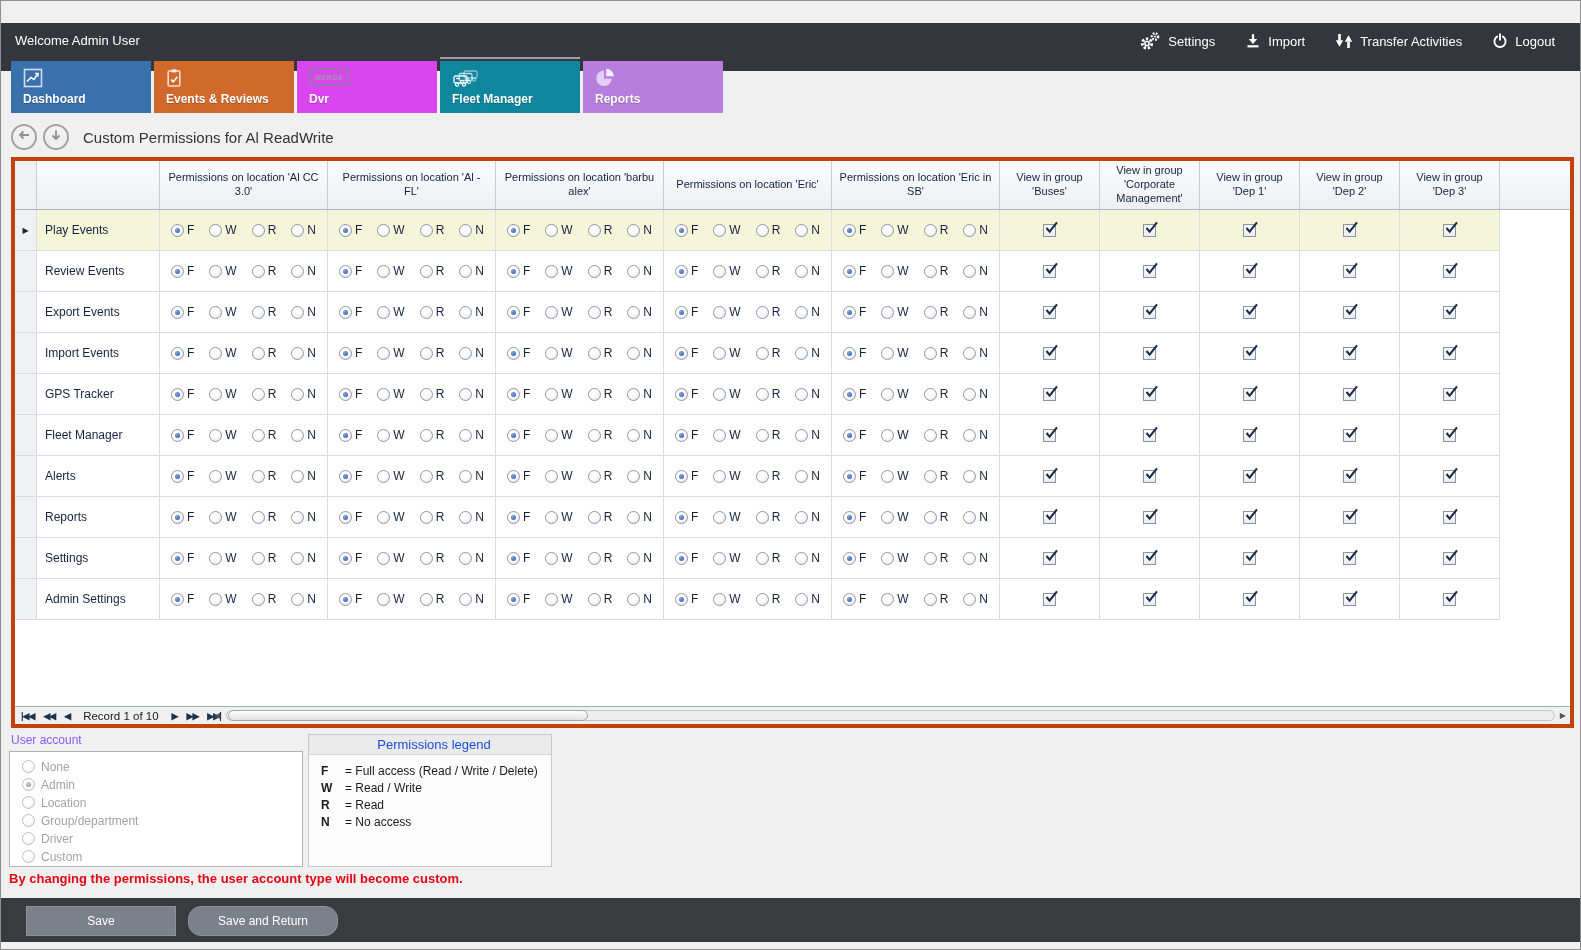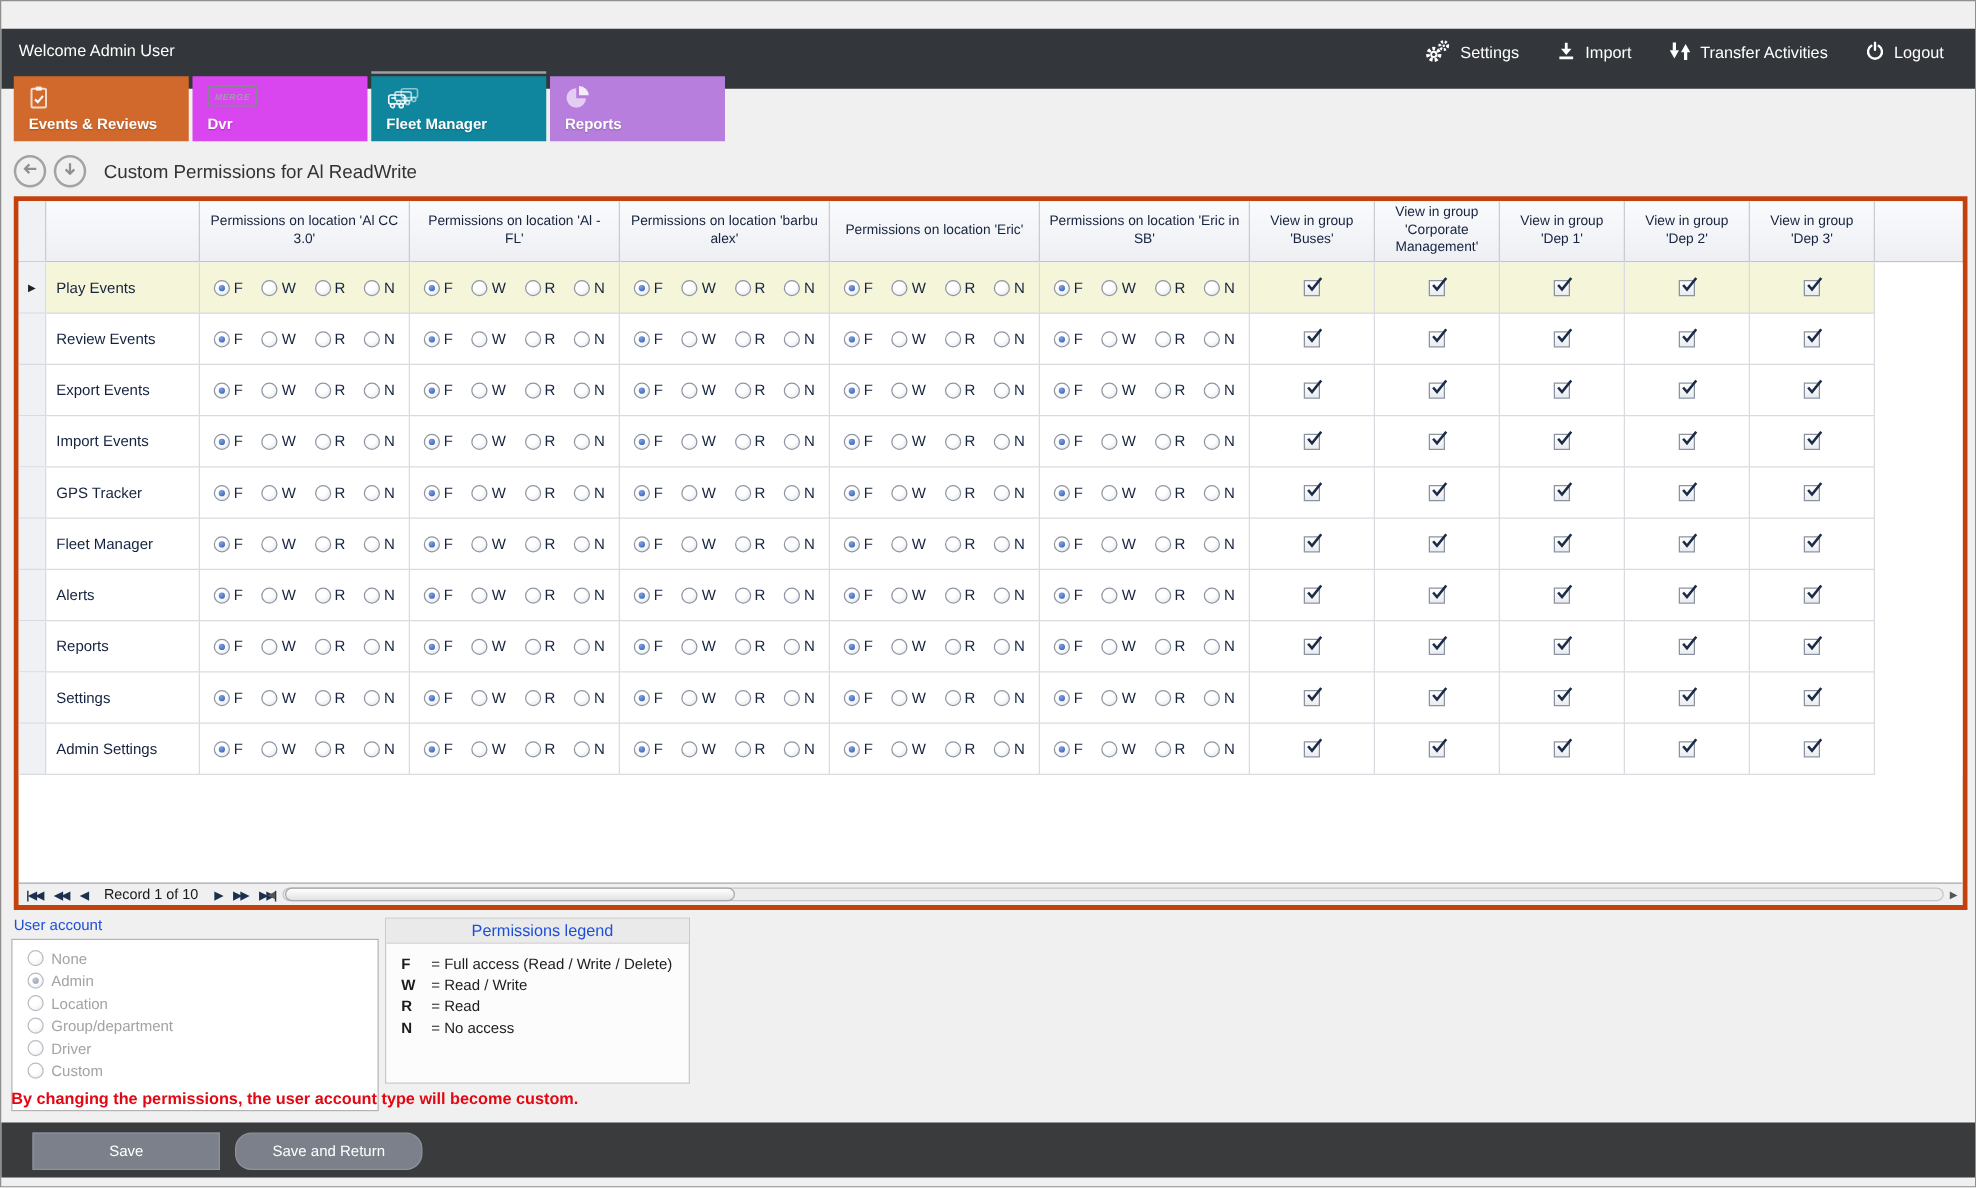--- a/index.html
+++ b/index.html
@@ -64,22 +64,22 @@
   .nav-btns{position:absolute;left:6px;top:0;height:100%;display:flex;align-items:center;gap:9px;}
   .navbtn{font-size:9px;font-weight:bold;color:#1d2f4e;letter-spacing:-1px;cursor:default;}
   .record-text{font-size:11.5px;color:#1a1a1a;letter-spacing:0;margin:0 4px;font-weight:normal;}
   .hsb-arrow{position:absolute;top:0;height:100%;display:flex;align-items:center;font-size:8px;color:#555;cursor:default;}
   .hsb-arrow.left{left:199px;}
   .hsb-arrow.right{right:4px;}
   .hsb-track{position:absolute;left:211px;right:15px;top:3px;height:11px;border:1px solid #c6c6c6;border-radius:6px;background:#ededed;}
   .hsb-thumb{position:absolute;left:213px;top:3px;width:360px;height:11px;border:1px solid #a8a8a8;border-radius:6px;background:linear-gradient(#ffffff,#e2e2e2);}
 
   
-  .ua-label{position:absolute;left:10px;top:732px;font-size:12px;color:#1d4ed8;}
-  .ua-box{position:absolute;left:8px;top:750px;width:294px;height:138px;background:#fff;border:1px solid #b3b3b3;padding:8px 16px 0 12px;display:flex;flex-direction:column;gap:5px;}
+  .ua-label{position:absolute;left:10px;top:732px;font-size:12px;color:#8b5cf6;}
+  .ua-box{position:absolute;left:8px;top:750px;width:294px;height:116px;background:#fff;border:1px solid #b3b3b3;padding:8px 16px 0 12px;display:flex;flex-direction:column;gap:5px;}
   .ua-opt{display:flex;align-items:center;gap:6px;height:13px;}
   .radio.dis{border-color:#b9bcc2;background:radial-gradient(circle at 35% 30%,#ffffff 40%,#e8eaee);}
   .radio.dis.sel::after{background:radial-gradient(circle at 35% 30%,#c3cbd8,#8f98a8);}
   .ua-opt-label{font-size:12px;color:#a3a3a7;}
 
   
   .legend{position:absolute;left:307px;top:733px;width:244px;height:133px;background:#fcfcfc;border:1px solid #c9c9c9;}
   .legend-header{height:20px;background:#eaeaea;border-bottom:1px solid #d6d6d6;font-size:13px;color:#1d4ed8;line-height:20px;padding-left:8px;text-align:center;}
   .legend-entries{padding:10px 0 0 12px;display:flex;flex-direction:column;gap:4px;}
   .lrow{display:flex;font-size:12px;color:#1b1b1b;line-height:13px;}
@@ -137,20 +137,30 @@
               <path d="M5.1 3.6 A5.6 5.6 0 1 0 10.9 3.6" stroke="#fff" stroke-width="1.9" stroke-linecap="round"></path>
               <path d="M8 1.2 V6.8" stroke="#fff" stroke-width="1.9" stroke-linecap="round"></path>
             </svg>
           </span>
           <span class="menu-label">Logout</span>
         </div>
       </div>
   </div>
 
   <div class="tabstrip">
+      <div class="tab" style="background: rgb(58, 113, 173);">
+        <div class="tab-icon">
+          <svg width="20" height="20" viewBox="0 0 20 20" fill="none">
+            <rect x="1.5" y="1.5" width="17" height="17" stroke="rgba(255,255,255,.8)" stroke-width="1.6"></rect>
+            <path d="M4 13.5 L8 9.5 L11 11.5 L15 5.5" stroke="#fff" stroke-width="1.6"></path>
+            <path d="M12 5.5 H15 V8.5" stroke="#fff" stroke-width="1.6"></path>
+          </svg>
+        </div>
+        <div class="tab-label">Dashboard</div>
+      </div>
       <div class="tab" style="background: rgb(210, 105, 44);">
         <div class="tab-icon">
           <svg width="16" height="20" viewBox="0 0 16 20" fill="none">
             <rect x="2.2" y="3" width="11.6" height="15" rx="1" stroke="rgba(255,255,255,.8)" stroke-width="1.6"></rect>
             <rect x="5.5" y="1.2" width="5" height="3.4" rx="0.8" fill="rgba(255,255,255,.85)"></rect>
             <path d="M5 11.5 l2.2 2.2 L11.4 8.8" stroke="#fff" stroke-width="1.7"></path>
           </svg>
         </div>
         <div class="tab-label">Events &amp; Reviews</div>
       </div>

